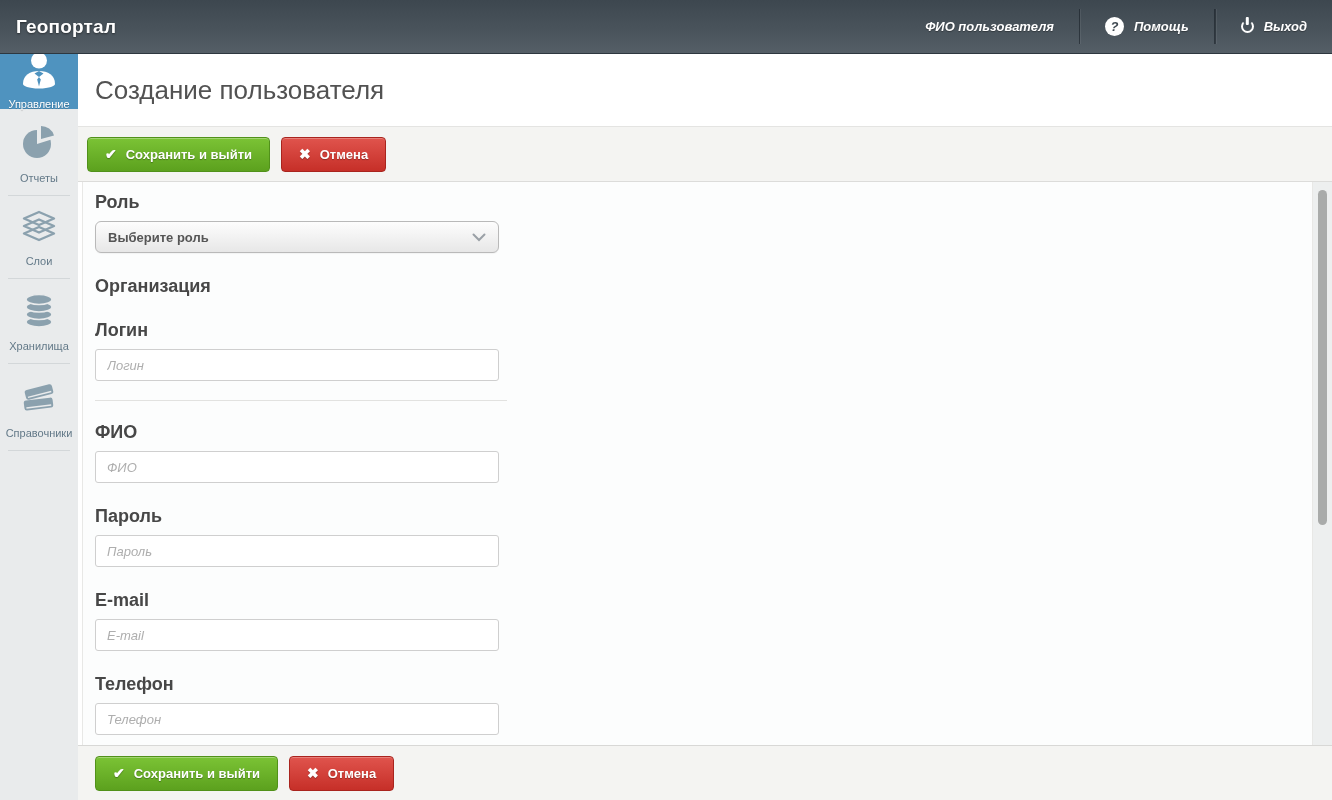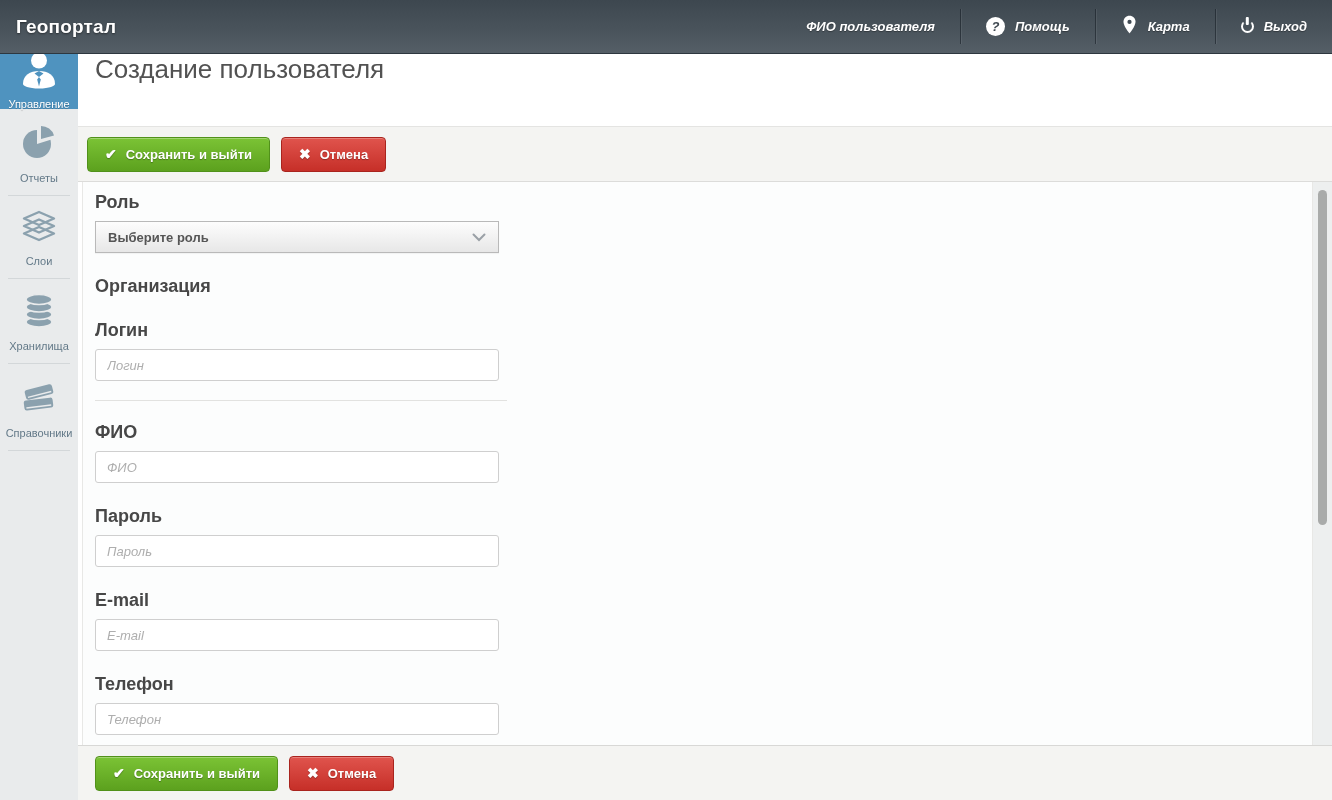--- a/index.html
+++ b/index.html
@@ -43,21 +43,21 @@
   .side-item:not(.active)::after { content:""; position:absolute; bottom:0; left:8px; right:8px;
     height:1px; background:#d3d7d9; }
   .side-item .label { font-size:11px; color:#637988; margin-top:7px; }
   .side-item.active { height:55px; padding-top:6px; background:#4f93bf; justify-content:center; }
   .side-item.active .label { color:#fff; margin-top:4px; text-shadow:0 1px 1px rgba(0,0,0,.25); }
   .side-icon { display:block; }
 
   
   .main { position:absolute; left:78px; top:54px; right:0; bottom:0; background:#fff; }
   .title-bar { height:73px; background:#fff; border-bottom:1px solid #e4e4e2;
-    display:flex; align-items:flex-start; }
+    display:flex; align-items:center; }
   .page-title { font-size:26px; font-weight:400; color:#525252; margin-left:17px; }
 
   .toolbar { height:55px; background:#f4f4f2; display:flex; align-items:center; gap:11px; }
   .toolbar.top { border-bottom:1px solid #dcdcda; padding-left:9px; }
   .toolbar.bottom { position:absolute; left:0; right:0; bottom:0; border-top:1px solid #d8d8d6; padding-left:17px; }
 
   .btn { display:inline-flex; align-items:center; gap:9px; height:35px; padding:0 17px;
     border-radius:4px; color:#fff; font-size:13px; font-weight:bold; cursor:pointer;
     text-shadow:0 1px 1px rgba(0,0,0,.3); }
   .btn-save { background:linear-gradient(180deg,#7bc335 0%,#5ca11e 100%); border:1px solid #51911a;
@@ -68,21 +68,21 @@
 
   
   .content { position:absolute; top:128px; bottom:55px; left:0; right:0; background:#fff; }
   .panel { position:absolute; left:4px; right:19px; top:0; bottom:0; background:#fcfdfd;
     border-left:1px solid #e8e8e6; border-right:1px solid #e8e8e6; padding:10px 0 0 12px; overflow:hidden; }
 
   .field { width:404px; margin-bottom:23px; }
   .field.tight { margin-bottom:16px; }
   .field-label { display:block; font-size:18px; font-weight:bold; color:#474747; margin-bottom:8px; }
   .select {
-    height:32px; width:404px; border:1px solid #b9b9b9; border-radius:0;
+    height:32px; width:404px; border:1px solid #b9b9b9; border-radius:6px;
     background:linear-gradient(180deg,#fdfdfd 0%,#e7e7e7 100%);
     display:flex; align-items:center; justify-content:space-between; padding:0 12px;
     font-size:13px; font-weight:bold; color:#555; cursor:pointer;
     box-shadow:0 1px 1px rgba(0,0,0,.04);
   }
   .text-input { width:404px; height:32px; border:1px solid #cfcfcf; border-radius:3px;
     padding:0 11px; font-size:13px; font-family:inherit; color:#333; background:#fff; outline:none; }
   .text-input::placeholder { color:#aeaeae; font-style:italic; }
   .form-divider { width:412px; height:1px; background:#e2e2e0; margin:19px 0 21px; }
 
@@ -100,29 +100,20 @@
     <div class="header-menu">
       <div class="menu-item">
         <span>ФИО пользователя</span>
       </div>
       <div class="menu-sep"></div>
       <div class="menu-item">
         <span class="help-icon">?</span>
         <span>Помощь</span>
       </div>
       <div class="menu-sep"></div>
-      <div class="menu-item">
-        <span>
-          <svg width="17" height="20" viewBox="0 0 24 28">
-              <path d="M12 1 C7.2 1 3.5 4.7 3.5 9.5 c0 6.2 8.5 16.5 8.5 16.5 s8.5-10.3 8.5-16.5 C20.5 4.7 16.8 1 12 1 z" fill="#ffffff"></path>
-              <circle cx="12" cy="9.6" r="3" fill="#414b54"></circle>
-            </svg>
-        </span>
-        <span>Карта</span>
-      </div>
       <div class="menu-sep"></div>
       <div class="menu-item">
         <span class="power-icon"></span>
         <span>Выход</span>
       </div>
     </div>
   </div>
 
   <div class="sidebar">
 

